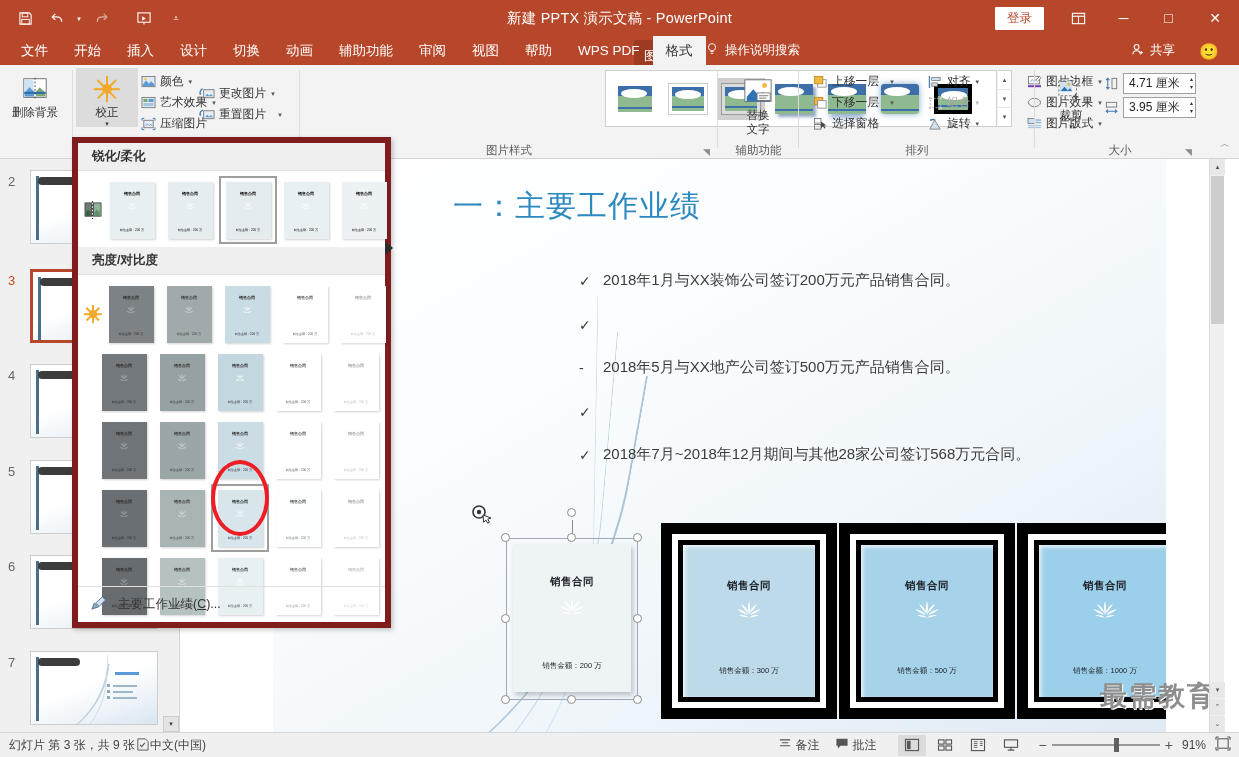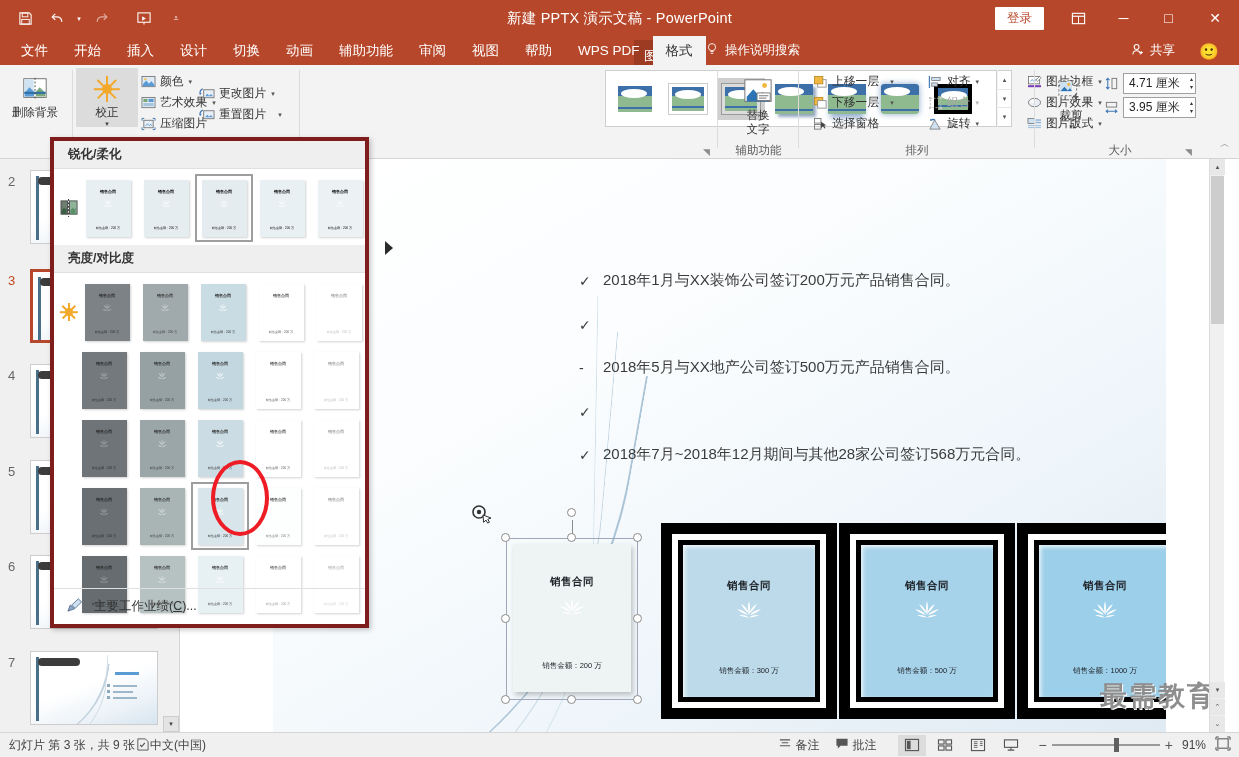--- a/index.html
+++ b/index.html
@@ -251,22 +251,22 @@
   .sb-right { position: absolute; right: 8px; display: flex; align-items: center; gap: 5px; }
   .sb-item { display: flex; align-items: center; gap: 4px; padding: 2px 5px; }
   .sb-view { width: 28px; height: 21px; display: flex; align-items: center; justify-content: center; }
   .sb-view.sel { background: #dcdcdc; }
   .zoomtrack { position: relative; width: 108px; height: 14px; display: flex; align-items: center; }
   .zoomtrack .line { width: 100%; height: 2px; background: #9a9a9a; }
   .zoomtrack .knob { position: absolute; left: 62px; width: 5px; height: 14px; background: #606060; }
 
   
   .dropdown {
-    position: absolute; left: 50px; top: 137px; width: 319px; height: 491px;
-    background: #fff; border: 4px solid #7f1d1d; box-shadow: 2px 2px 5px rgba(0,0,0,.22);
+    position: absolute; left: 72px; top: 137px; width: 319px; height: 491px;
+    background: #fff; border: 6px solid #7f1d1d; box-shadow: 2px 2px 5px rgba(0,0,0,.22);
     z-index: 50;
   }
   .dd-header {
     height: 28px; background: #efefef; display: flex; align-items: center; padding-left: 14px;
     font-size: 12.5px; color: #333; font-weight: bold; border-bottom: 1px solid #e0e0e0;
   }
   .dd-body { position: relative; padding: 5px 0 0 0; }
   .dd-row { display: flex; align-items: center; padding-left: 6px; }
   .dd-rowicon { width: 26px; display: flex; align-items: center; justify-content: center; }
   .dd-cells { display: flex; gap: 0px; }
@@ -547,20 +547,21 @@
                 <rect x="9" y="2.5" width="6" height="1.5" fill="#8ab0d6"></rect>
                 <rect x="9" y="5.2" width="6" height="1.5" fill="#8ab0d6"></rect>
                 <rect x="1" y="8.5" width="14" height="1.3" fill="#a9c6e0"></rect>
                 <rect x="1" y="10.6" width="14" height="1.3" fill="#a9c6e0"></rect>
               </svg>
           </span>
           <span>图片版式</span>
           <span class="caret">▾</span>
         </div>
       </div>
+      <div class="rgroup-label">图片样式</div>
       <div class="dialog-launcher" style="right:8px;">◥</div>
       <div class="rgroup-sep" style="left:417px;"></div>
     </div>
 
     <div class="rgroup" style="left:718px;width:81px;">
       <div class="bigbtn" style="position:absolute;left:9px;top:6px;width:62px;">
         <span class="gly">
           <svg width="32" height="30" viewBox="0 0 34 32">
             <rect x="3" y="3" width="28" height="23" fill="#fff" stroke="#6f6f6f" stroke-width="1"></rect>
             <circle cx="24" cy="9" r="2.6" fill="#f0b840"></circle>
@@ -816,20 +817,21 @@
       <div class="tb-scroll-up" style="top:0;">▴</div>
       <div class="tb-scroll-dn" style="top:557px;">▾</div>
     </div>
 
     <div class="canvaswrap">
       <div class="slide">
         <div class="sw1"></div>
           <div class="sw2"></div>
           <div class="sw3"></div>
 
+        <div class="slide-title">一：主要工作业绩</div>
 
         <div class="bullets">
           <div class="bullet">
             <span class="mk">✓</span>
             <span class="tx">2018年1月与XX装饰公司签订200万元产品销售合同。</span>
           </div>
           <div class="bullet">
             <span class="mk">✓</span>
           </div>
           <div class="bullet">

